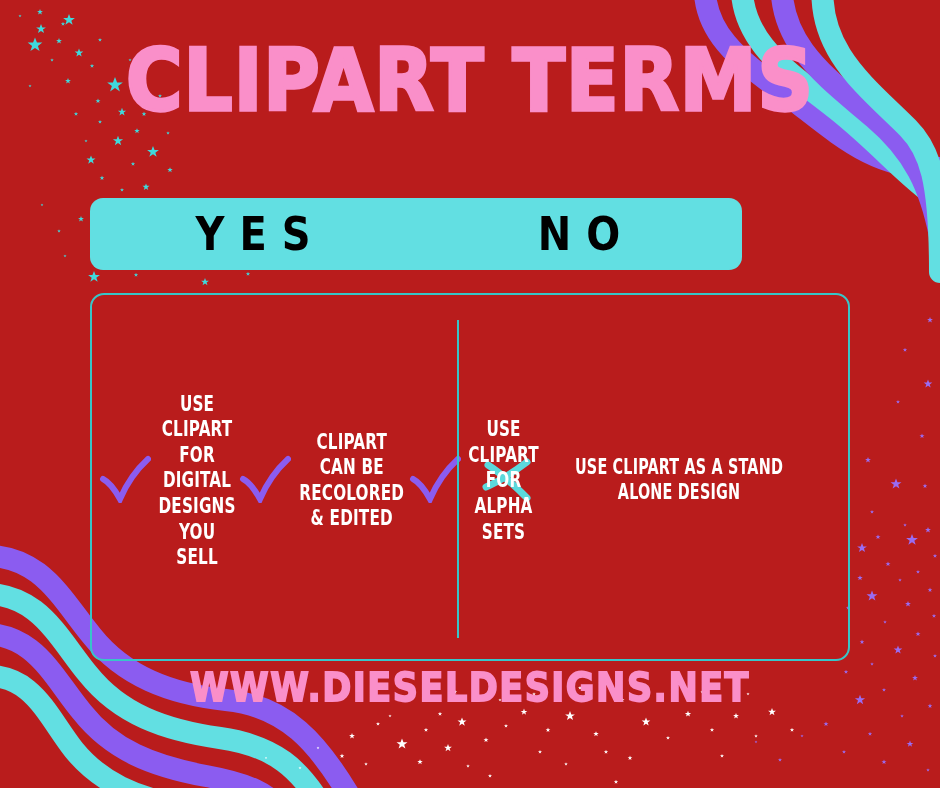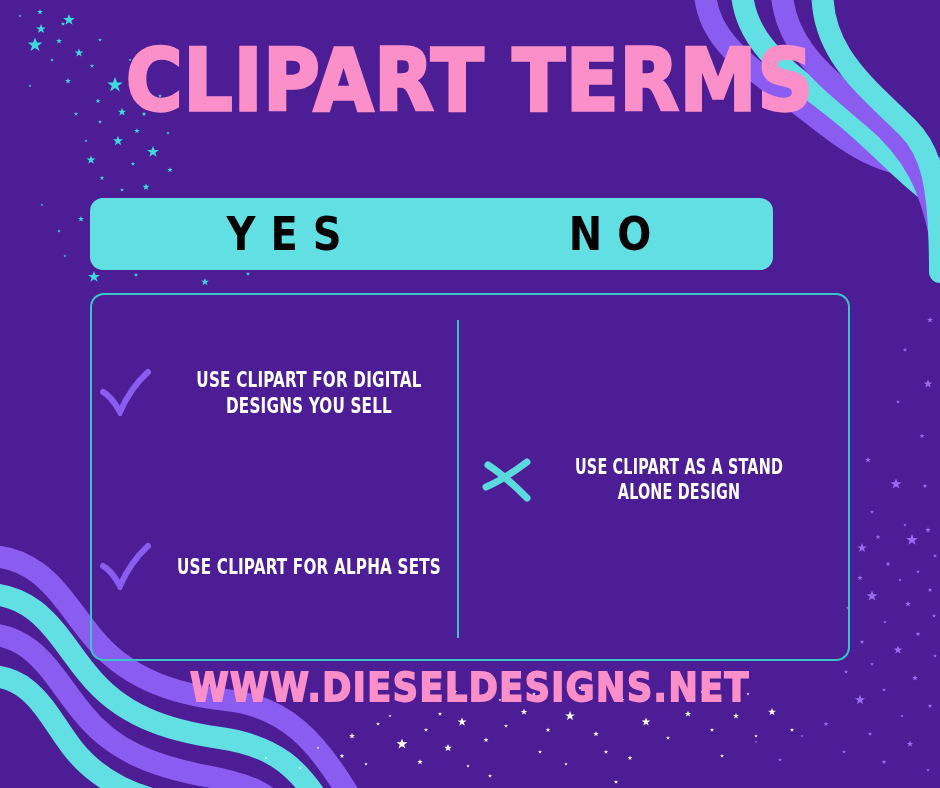--- a/index.html
+++ b/index.html
@@ -8,21 +8,21 @@
     background: #000000;
   }
   body {
     width: 940px; height: 788px;
     overflow: hidden;
     font-family: "Liberation Sans", sans-serif;
   }
   #poster {
     position: relative;
     width: 940px; height: 788px;
-    background: #4c1d95;
+    background: #b91c1c;
     overflow: hidden;
   }
 
   
   .decor-layer {
     position: absolute;
     left: 0; top: 0;
     width: 940px; height: 788px;
     pointer-events: none;
   }
@@ -47,21 +47,20 @@
   }
 
   
   #header-bar {
     position: absolute;
     left: 90px; top: 198px;
     width: 652px; height: 72px;
     background: #62DFE2;
     border-radius: 13px;
     display: flex;
-    padding-left: 31px;
   }
   .header-cell {
     flex: 1 1 50%;
     display: flex;
     align-items: center;
     justify-content: center;
     font-family: "DejaVu Sans", sans-serif;
     font-weight: bold;
     font-size: 40px;
     letter-spacing: 15px;
@@ -84,21 +83,21 @@
     position: absolute;
     left: 457px; top: 320px;
     width: 2px; height: 318px;
     background: #38C5C8;
   }
   .column {
     box-sizing: border-box;
     width: 50%;
     padding: 10px 0 6px 0;
     display: flex;
-    flex-direction: column;
+    flex-direction: row;
     justify-content: space-around;
   }
   #col-yes { padding-left: 6px; padding-right: 8px; }
   #col-no  { padding-left: 10px; padding-right: 28px; }
 
   .row {
     display: flex;
     align-items: center;
     gap: 4px;
   }
@@ -343,20 +342,28 @@
       <div class="row">
         <span class="mark">
           <svg width="52" height="48" viewBox="0 0 52 48" xmlns="http://www.w3.org/2000/svg">
             <path d="M4 24 C 10 27, 16 35, 21 44 C 27 30, 37 15, 49 4" fill="none" stroke="#8B5CF0" stroke-width="6" stroke-linecap="round"></path>
           </svg>
         </span>
         <span class="row-text">USE CLIPART FOR DIGITAL DESIGNS YOU SELL</span>
       </div>
 
 
+      <div class="row">
+        <span class="mark">
+          <svg width="52" height="48" viewBox="0 0 52 48" xmlns="http://www.w3.org/2000/svg">
+            <path d="M4 24 C 10 27, 16 35, 21 44 C 27 30, 37 15, 49 4" fill="none" stroke="#8B5CF0" stroke-width="6" stroke-linecap="round"></path>
+          </svg>
+        </span>
+        <span class="row-text">CLIPART CAN BE RECOLORED &amp; EDITED</span>
+      </div>
 
       <div class="row">
         <span class="mark">
           <svg width="52" height="48" viewBox="0 0 52 48" xmlns="http://www.w3.org/2000/svg">
             <path d="M4 24 C 10 27, 16 35, 21 44 C 27 30, 37 15, 49 4" fill="none" stroke="#8B5CF0" stroke-width="6" stroke-linecap="round"></path>
           </svg>
         </span>
         <span class="row-text">USE CLIPART FOR ALPHA SETS</span>
       </div>
 

